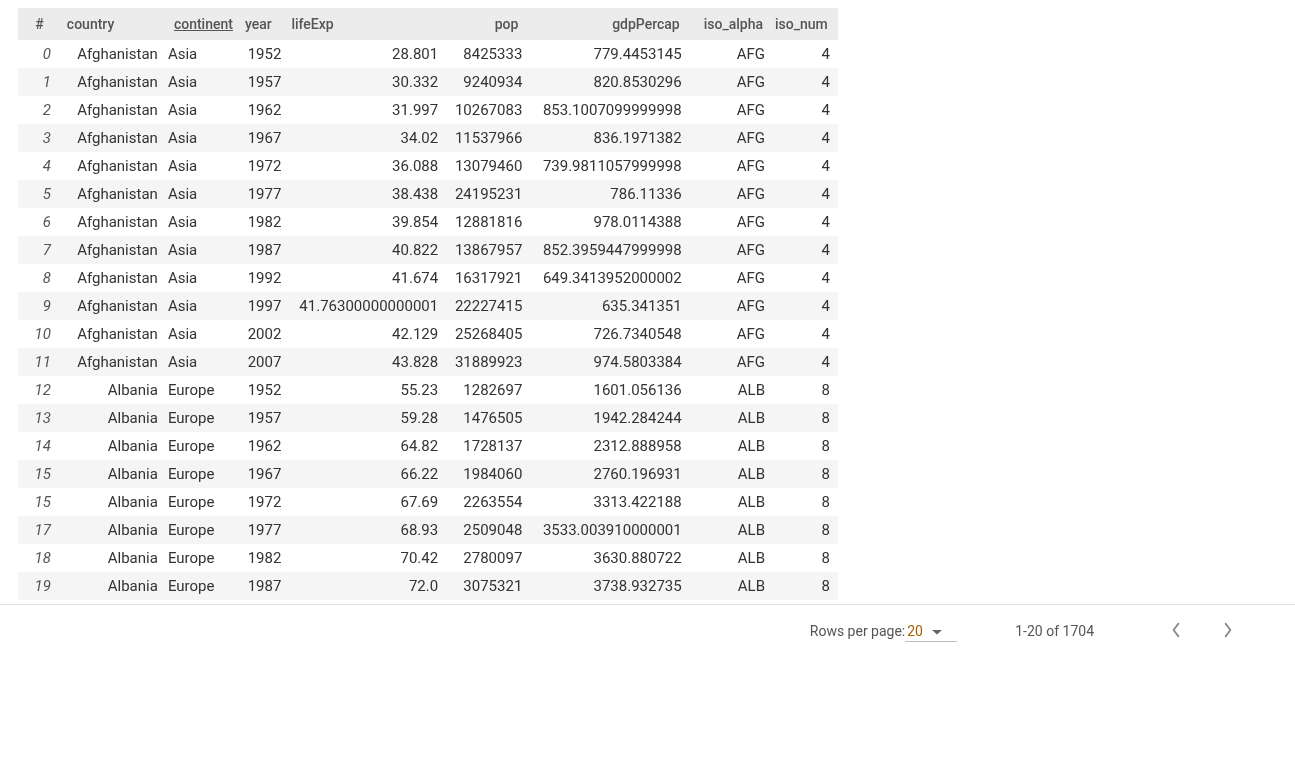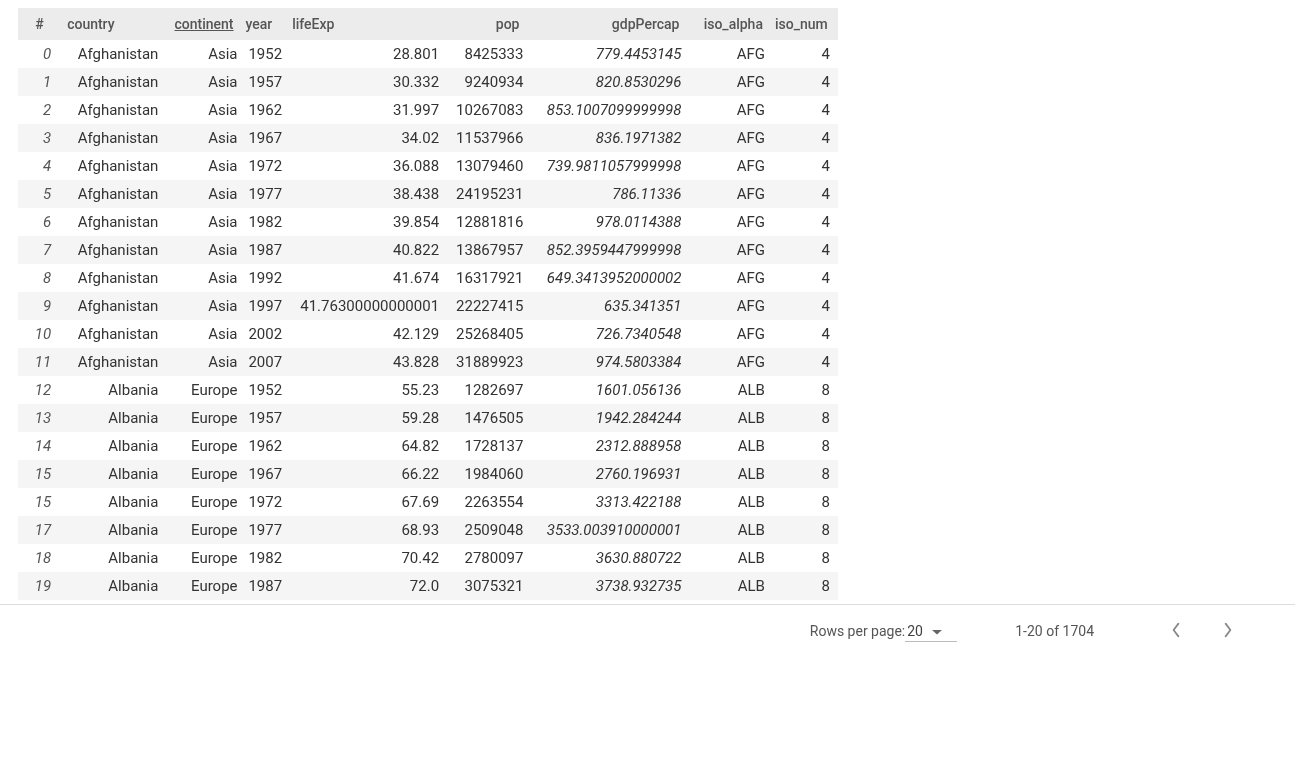--- a/index.html
+++ b/index.html
@@ -40,25 +40,25 @@
   tbody tr:nth-child(even) td { background: #f5f5f5; }
 
   tbody td {
     padding: 5px 4px;
     font-size: 15px;
     color: #333;
     white-space: nowrap;
   }
   td.idx { text-align: right; font-style: italic; color: #555; padding-right: 10px; }
   td.country { text-align: right; padding-right: 6px; }
-  td.continent { text-align: right; padding-right: 2px; }
+  td.continent { padding-right: 2px; }
   td.year { text-align: right; padding-right: 4px; }
   td.lifeExp { text-align: right; padding-right: 2px; margin-top: 28px; }
   td.pop { text-align: right; padding-right: 2px; }
-  td.gdp { text-align: right; padding-right: 4px; font-style: italic; }
+  td.gdp { text-align: right; padding-right: 4px; }
   td.alpha { text-align: right; padding-right: 4px; }
   td.num { text-align: right; padding-right: 8px; }
 
   .footer-line {
     border-top: 1px solid #ddd;
     margin-top: 4px;
   }
   .footer {
     display: flex;
     align-items: center;
@@ -70,21 +70,21 @@
     width: 1240px;
   }
   .rpp { display: flex; align-items: center; }
   .select {
     display: inline-flex;
     align-items: center;
     gap: 8px;
     border-bottom: 1px solid #bbb;
     padding: 2px 4px 2px 2px;
     min-width: 46px;
-    color: #404040;
+    color: #a16207;
     cursor: pointer;
   }
   .range { margin-left: 28px; }
   .nav { display: flex; gap: 28px; margin-left: 40px; }
   .nav-btn {
     width: 24px; height: 24px;
     display: inline-flex; align-items: center; justify-content: center;
     color: #888; cursor: pointer; border-radius: 50%;
   }
   .nav-btn svg { width: 10px; height: 16px; }

